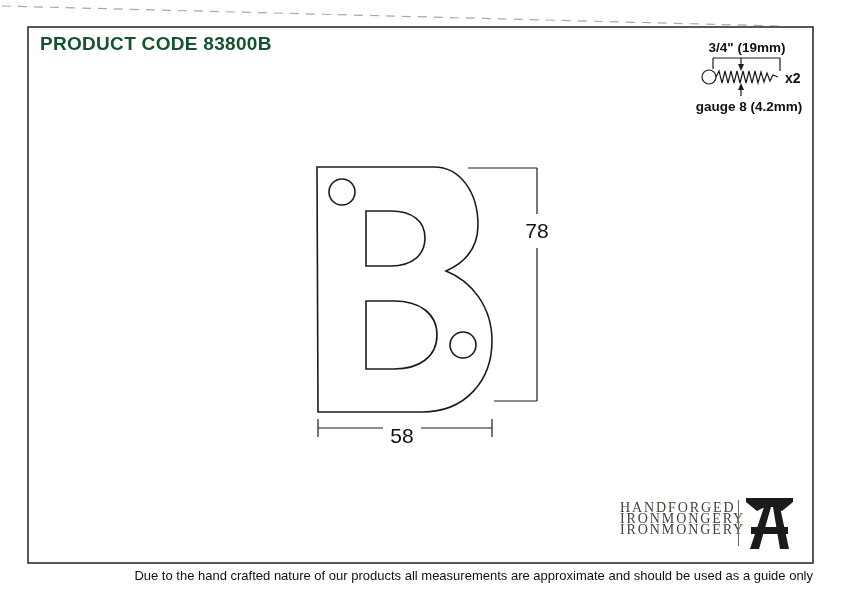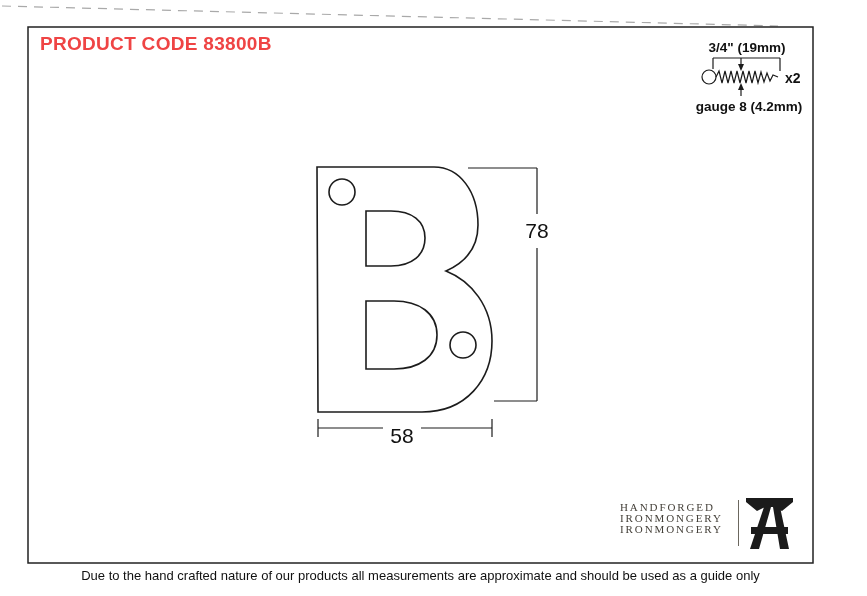--- a/index.html
+++ b/index.html
@@ -2,30 +2,30 @@
 <html><head>
 <meta charset="utf-8">
 <style>
   html,body{margin:0;padding:0;background:#ffffff;}
   body{
     width:867px;height:596px;position:relative;overflow:hidden;
     font-family:"Liberation Sans", sans-serif;color:#1c1c1c;
   }
   .title{
     position:absolute;left:40px;top:33px;
-    font-size:19px;font-weight:600;letter-spacing:.3px;color:#ef4444;
+    font-size:19px;font-weight:600;letter-spacing:.3px;color:#14532d;
   }
   .disclaimer{
     position:absolute;left:28px;top:568px;width:785px;
-    text-align:center;font-size:13px;color:#111;
+    text-align:right;font-size:13px;color:#111;
   }
   .brand-text{
     position:absolute;left:620px;top:502px;
     font-family:"Liberation Serif", serif;
-    font-size:11px;line-height:11px;letter-spacing:1.9px;
+    font-size:14px;line-height:11px;letter-spacing:1.9px;
     color:#45413a;white-space:nowrap;
   }
   .brand-divider{
     position:absolute;left:738px;top:500px;width:1px;height:46px;background:#6b675f;
   }
   .anvil{position:absolute;left:745px;top:497px;}
   svg{display:block;}
   .lineart{position:absolute;left:0;top:0;}
   text{font-family:"Liberation Sans", sans-serif;fill:#111;}
 </style>

